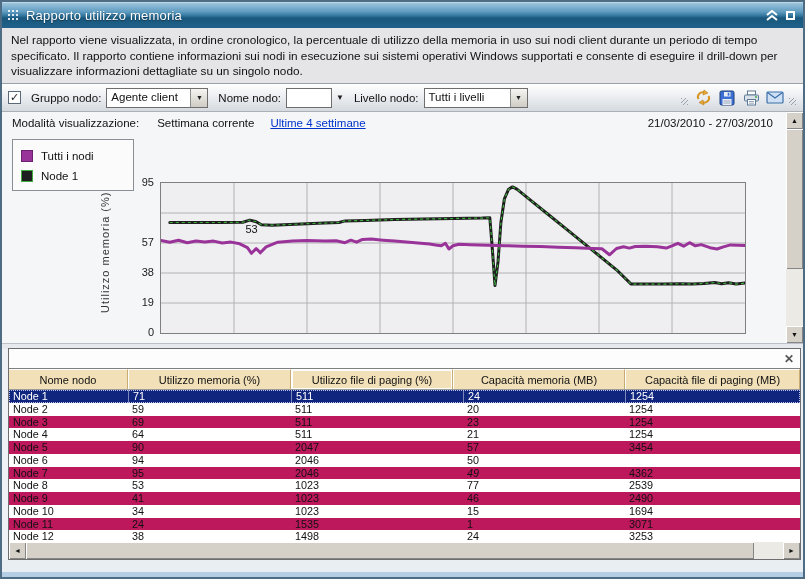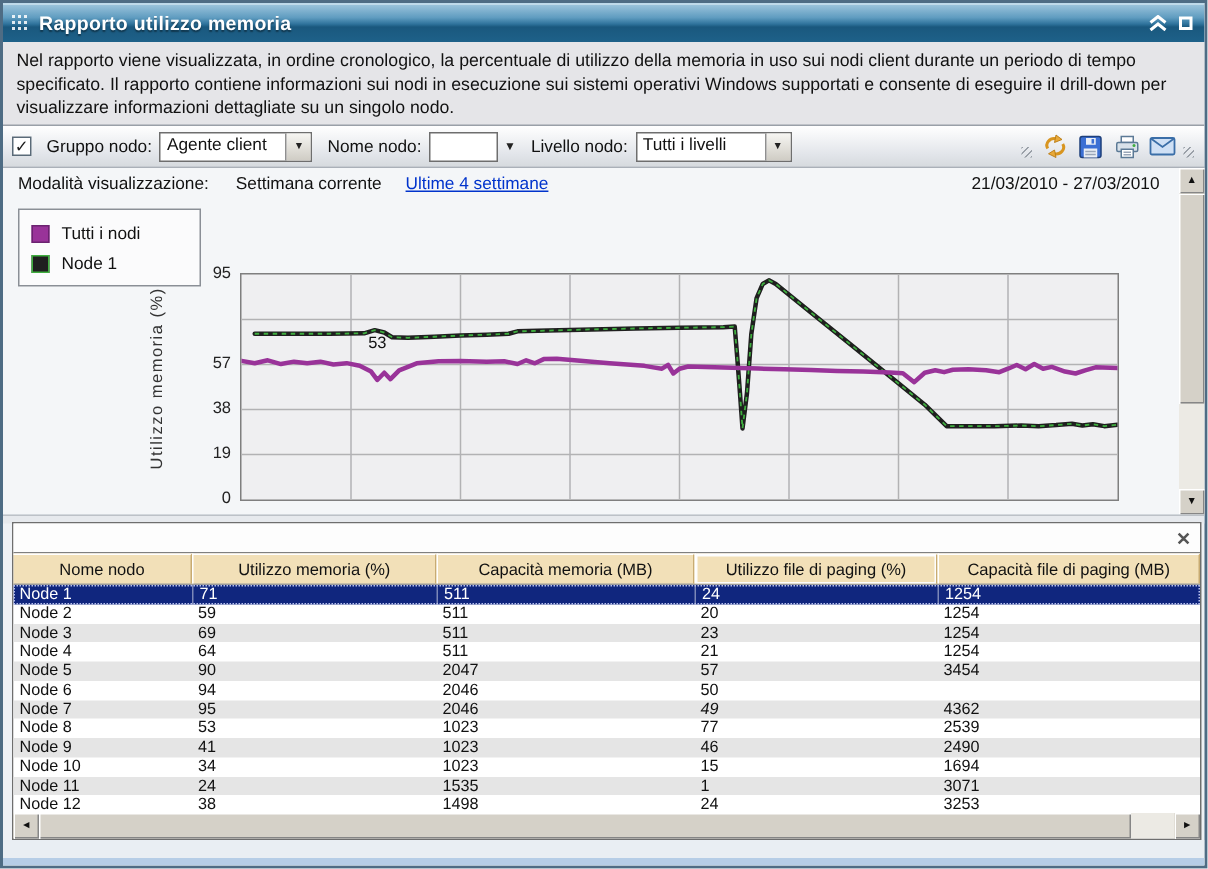--- a/index.html
+++ b/index.html
@@ -7,21 +7,21 @@
 
   
   .titlebar{position:absolute;left:0;top:0;width:100%;height:26px;box-sizing:border-box;
     background:linear-gradient(#9cc4dc 0%,#5f9cc0 35%,#2f739c 52%,#1a587e 60%,#1e6189 100%);
     border-top:1px solid #bcd9ea;display:flex;align-items:center;color:#fff;}
   .title-grip{width:10px;height:12px;margin:0 8px 0 6px;position:relative;}
   .title-grip i{position:absolute;left:0;top:0;width:2px;height:2px;background:rgba(255,255,255,.85);
     box-shadow:4px 0 rgba(255,255,255,.85),8px 0 rgba(255,255,255,.85),
                0 4px rgba(255,255,255,.85),4px 4px rgba(255,255,255,.85),8px 4px rgba(255,255,255,.85),
                0 8px rgba(255,255,255,.85),4px 8px rgba(255,255,255,.85),8px 8px rgba(255,255,255,.85);}
-  .title-text{font-size:13px;font-weight:bold;letter-spacing:.2px;text-shadow:0 1px 1px rgba(0,0,0,.4);}
+  .title-text{font-size:13px;font-weight:normal;letter-spacing:.2px;text-shadow:0 1px 1px rgba(0,0,0,.4);}
   .title-buttons{margin-left:auto;display:flex;align-items:center;gap:8px;padding-right:8px;}
   .collapse-btn svg{display:block;}
   .restore-btn{width:9px;height:9px;border:2px solid #fff;box-sizing:border-box;}
 
   
   .description{position:absolute;left:0;top:26px;width:100%;height:56px;box-sizing:border-box;
     background:#e5e5e8;border-bottom:1px solid #9aa0a8;color:#111;
     font-size:11.8px;line-height:15.5px;padding:5px 9px 0 9px;}
 
   
@@ -80,21 +80,21 @@
   .panel-caption{height:20px;box-sizing:border-box;border-bottom:1px solid #808080;background:#fdfdfd;
     display:flex;align-items:center;font-size:11.5px;color:#111;padding:0 6px;}
   .panel-close{margin-left:auto;font-size:12px;font-weight:bold;color:#555;line-height:1;cursor:pointer;}
   .thead{display:flex;height:21px;box-sizing:border-box;background:#f2e0b8;border-bottom:1px solid #9a9a9a;}
   .th{box-sizing:border-box;display:flex;align-items:center;justify-content:center;font-size:11px;color:#111;
     border-left:1px solid #fff;border-right:1px solid #c8ab72;border-top:1px solid #fff;white-space:nowrap;overflow:hidden;}
   .th:first-child{border-left:none;}
   .th.focus{box-shadow:inset 0 0 0 1px #fdfdfd;}
   .tbody{height:153px;overflow:hidden;background:#fff;}
   .tr{display:flex;height:12.75px;line-height:12.5px;font-size:10.8px;color:#111;}
-  .tr.alt{background:#e5e5e5;}
+  .tr.alt{background:#be185d;}
   .tr.selected{background:#10267e;color:#fff;outline:1px dotted #b9c2ee;outline-offset:-1px;}
   .td{box-sizing:border-box;padding-left:4px;white-space:nowrap;overflow:hidden;}
   .tr.selected .td{border-left:1px solid rgba(255,255,255,.45);}
   .tr.selected .td:first-child{border-left:none;}
 
   .hscroll{position:absolute;left:0;bottom:0;width:100%;height:17px;background:#eceae4;}
   .hthumb{position:absolute;left:17px;top:0;height:17px;width:728px;box-sizing:border-box;background:#d5d1c8;
     box-shadow:inset 1px 1px 0 #fff,inset -1px -1px 0 #868686;}
 
   
@@ -238,22 +238,22 @@
 
   <div class="divider"></div>
 
   <div class="panel">
     <div class="panel-caption">
       <span class="panel-close">✕</span>
     </div>
     <div class="thead" id="thead">
         <div class="th" style="width: 119px;">Nome nodo</div>
         <div class="th" style="width: 163px;">Utilizzo memoria (%)</div>
+        <div class="th focus" style="width: 162px;">Utilizzo file di paging (%)</div>
         <div class="th" style="width: 172px;">Capacità memoria (MB)</div>
-        <div class="th focus" style="width: 162px;">Utilizzo file di paging (%)</div>
         <div class="th" style="width: 175px; flex: 1 1 0%;">Capacità file di paging (MB)</div>
       </div>
     <div class="tbody" id="tbody">
         <div class="tr selected">
           <div class="td" style="width: 119px;">Node 1</div>
           <div class="td" style="width: 163px;">71</div>
           <div class="td" style="width: 172px;">511</div>
           <div class="td" style="width: 162px;">24</div>
           <div class="td" style="width: 175px; flex: 1 1 0%;">1254</div>
         </div>

